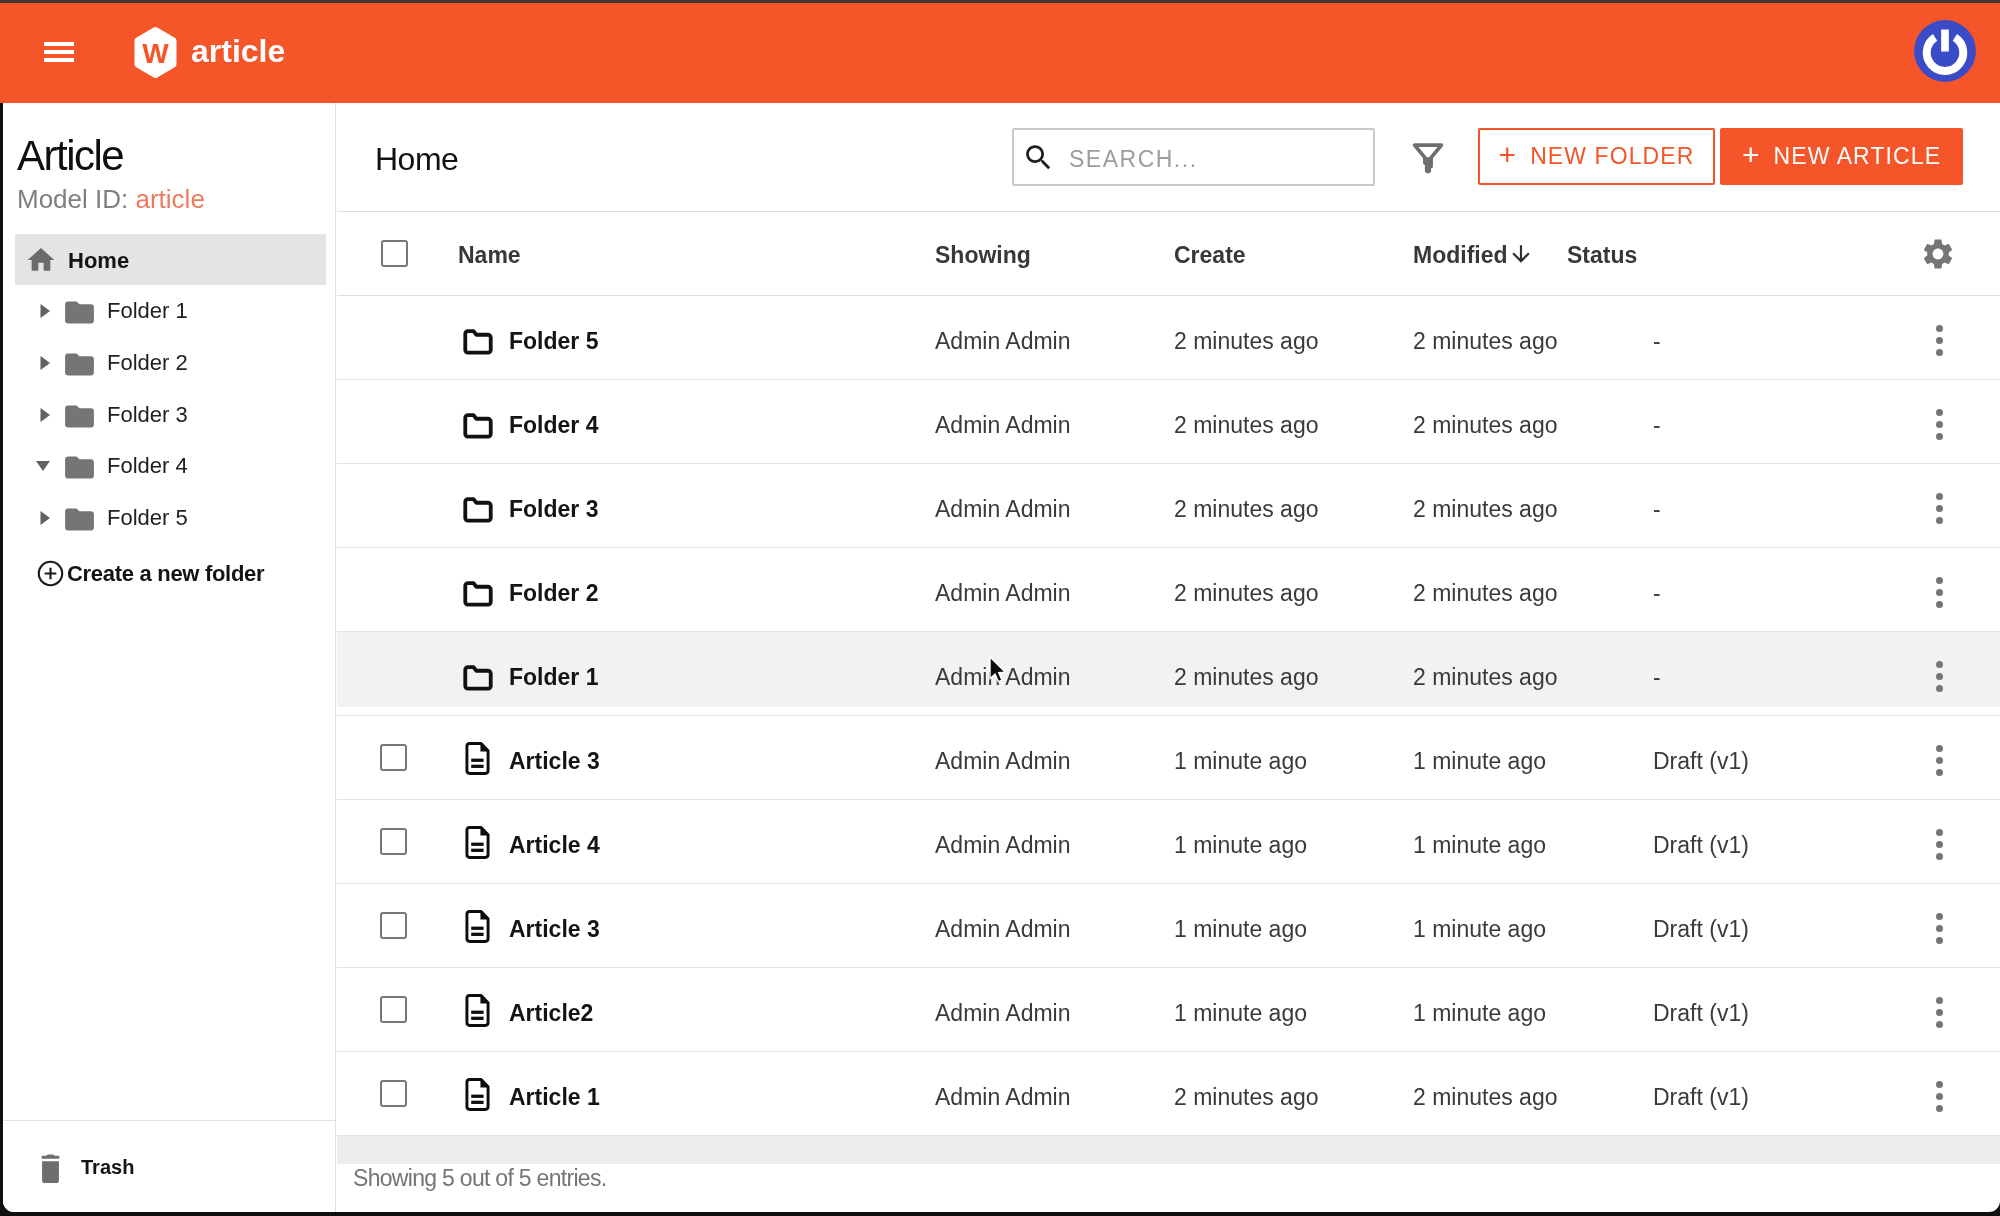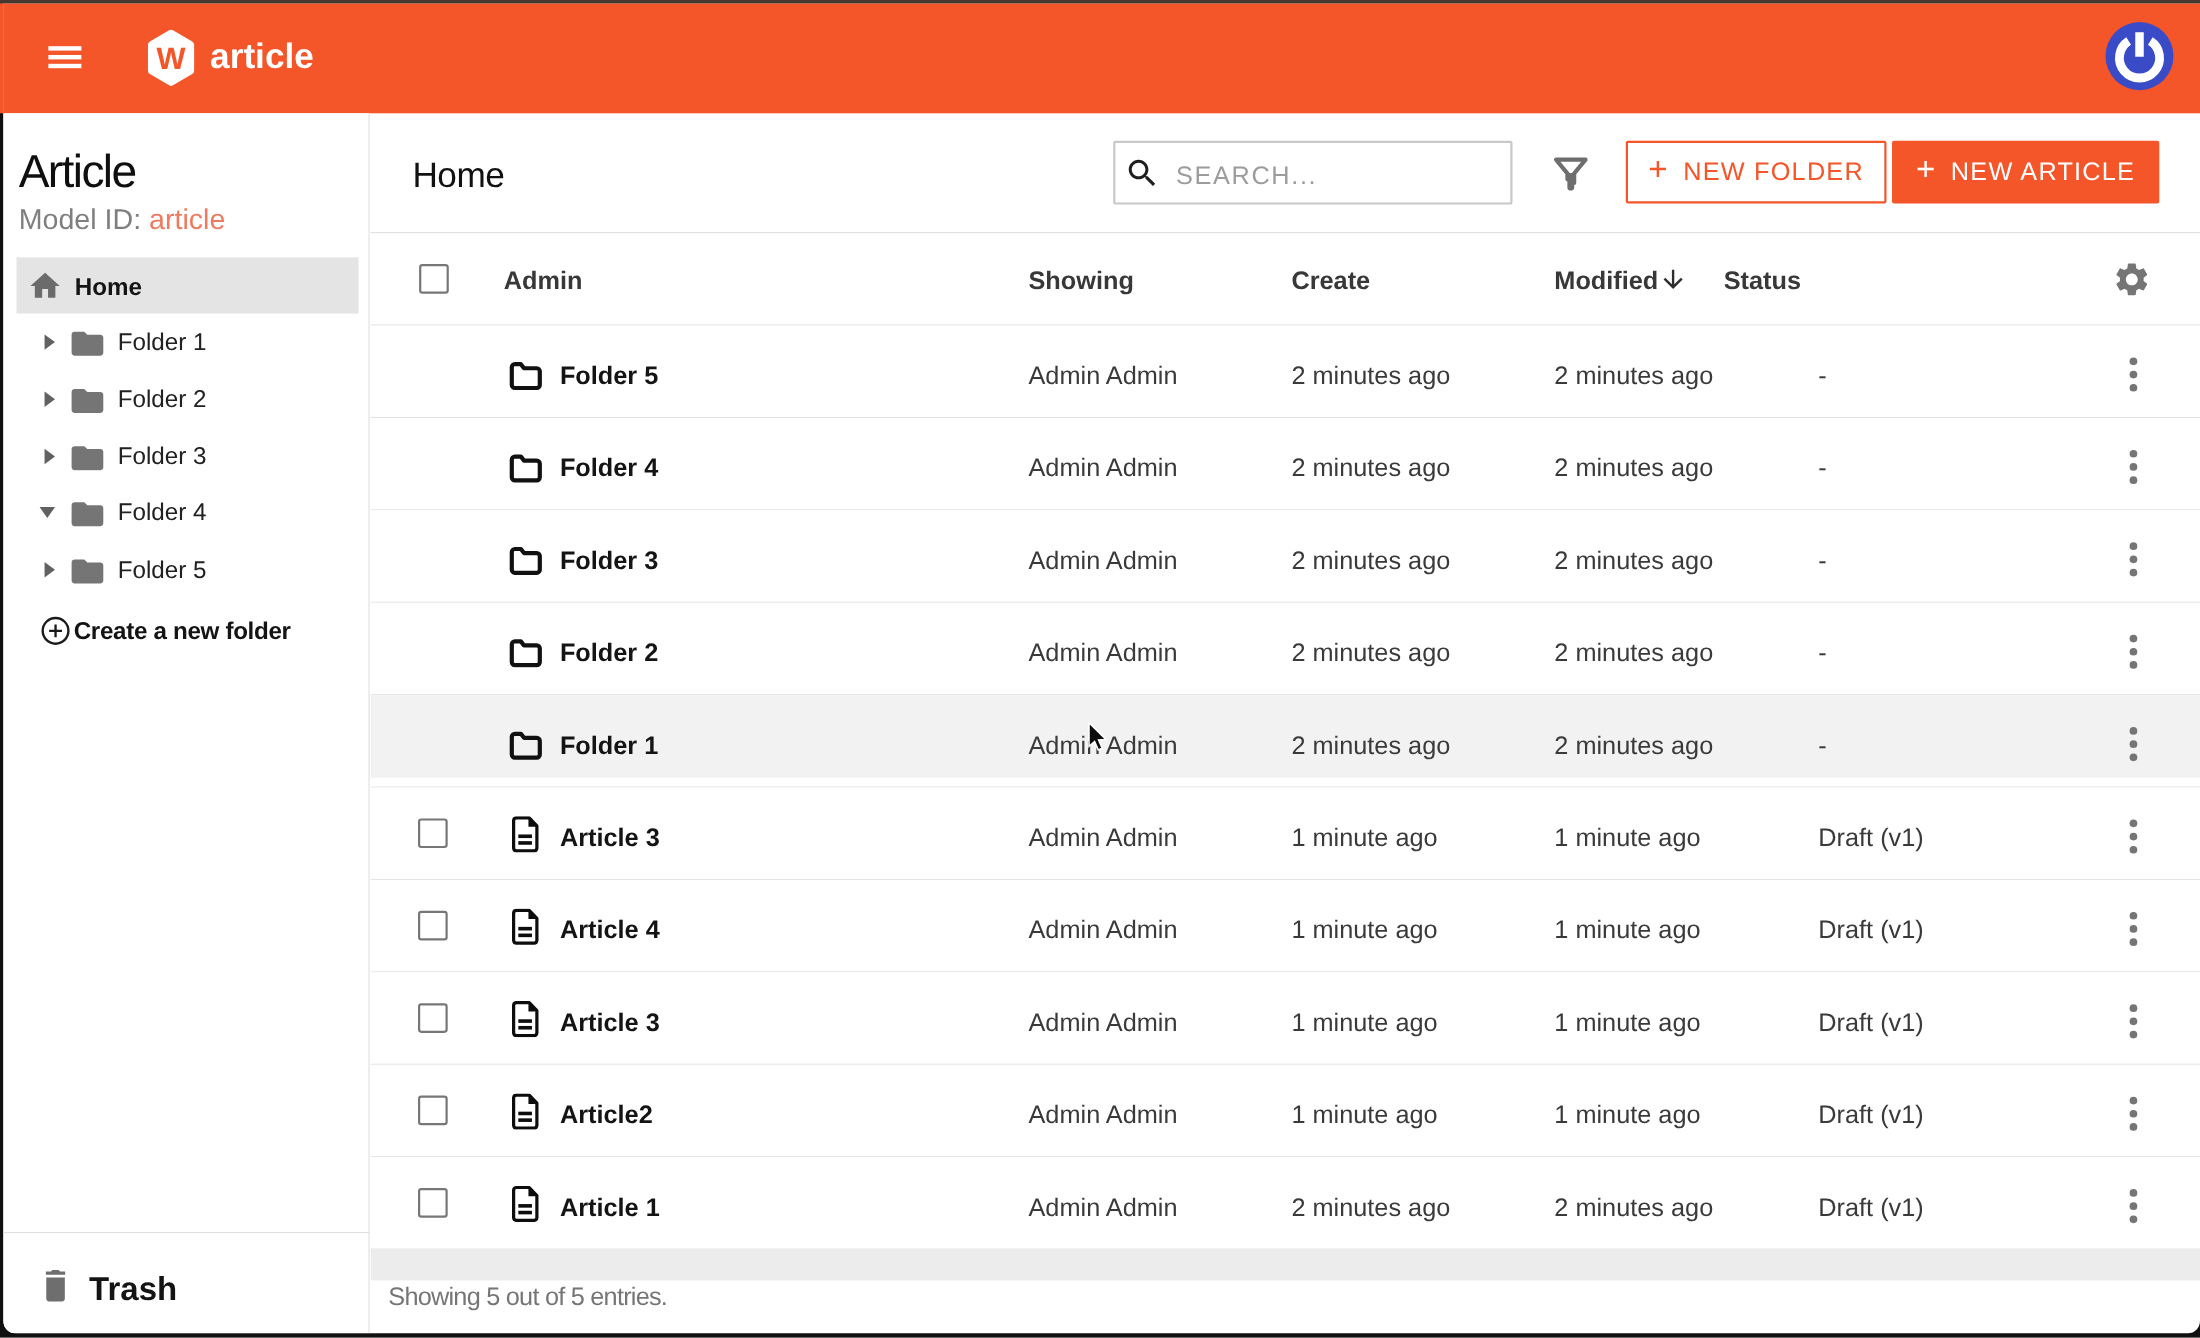--- a/index.html
+++ b/index.html
@@ -80,39 +80,39 @@
   <div class="treetxt" style="left:104px;top:502px;">Folder 5</div>
   <svg class="abs" style="left:34px;top:557px;" width="27" height="27" viewBox="0 0 24 24">
     <circle cx="12" cy="12" r="10.4" fill="none" stroke="#1a1a1a" stroke-width="1.9"></circle>
     <path d="M12 6.8v10.4 M6.8 12h10.4" stroke="#1a1a1a" stroke-width="1.9"></path>
   </svg>
   <div class="abs" style="left:64px;top:558px;font-size:22px;letter-spacing:-0.3px;font-weight:700;color:#141414;">Create a new folder</div>
   <div class="abs" style="left:0;top:1117px;width:333px;height:0;border-top:1px solid #e0e0e0;"></div>
   <svg class="abs" style="left:34px;top:1149px;" width="27" height="32" viewBox="0 0 24 28">
     <path d="M4.5 25c0 1.3 1 2.4 2.3 2.4h10.4c1.3 0 2.3-1.1 2.3-2.4V8H4.5v17z M19.8 3.2h-4.1l-1.2-1.2H9.5L8.3 3.2H4.2v2.6h15.6V3.2z" fill="#6e6e6e"></path>
   </svg>
-  <div class="abs" style="left:78px;top:1153px;font-size:30px;font-weight:700;color:#141414;">Trash</div>
+  <div class="abs" style="left:78px;top:1153px;font-size:20px;font-weight:700;color:#141414;">Trash</div>
   <div class="abs" style="left:334px;top:100px;width:1663px;height:108px;border-bottom:1px solid #dedede;box-sizing:content-box;"></div>
   <div class="abs" style="left:372px;top:138px;font-size:32px;letter-spacing:-0.5px;color:#111;">Home</div>
   <div class="abs" style="left:1009px;top:125px;width:363px;height:58px;border:2px solid #c8c8c8;border-radius:2px;box-sizing:border-box;"></div>
   <svg class="abs" style="left:1019px;top:138px;" width="33" height="33" viewBox="0 0 24 24">
     <path d="M15.5 14h-.79l-.28-.27C15.41 12.59 16 11.11 16 9.5 16 5.91 13.09 3 9.5 3S3 5.91 3 9.5 5.91 16 9.5 16c1.61 0 3.09-.59 4.23-1.57l.27.28v.79l5 4.99L20.49 19l-4.99-5zm-6 0C7.01 14 5 11.99 5 9.5S7.01 5 9.5 5 14 7.01 14 9.5 11.99 14 9.5 14z" fill="#1f1f1f"></path>
   </svg>
   <div class="abs" style="left:1066px;top:143px;font-size:23px;color:#9c9c9c;letter-spacing:1.5px;">SEARCH...</div>
   <svg class="abs" style="left:1408px;top:138px;" width="34" height="38" viewBox="0 0 24 26">
     <path d="M2.5 2.5 H21.5 L14.2 11.3 V17.5 L9.8 15.1 V11.3 Z" fill="none" stroke="#6e6e6e" stroke-width="2.6" stroke-linejoin="round"></path>
     <path d="M9.8 11 h4.4 v9.5 c0 2.5-4.4 2.5-4.4 0 Z" fill="#6e6e6e"></path>
   </svg>
   <div class="abs" style="left:1475px;top:125px;width:237px;height:57px;border:2px solid #f45529;border-radius:2px;box-sizing:border-box;color:#f45529;font-size:23px;letter-spacing:1.1px;display:flex;align-items:center;justify-content:center;">
     <span style="font-size:30px;font-weight:400;margin-right:13px;margin-top:-3px;">+</span>NEW FOLDER</div>
   <div class="abs" style="left:1717px;top:125px;width:243px;height:57px;background:#f45529;border-radius:2px;color:#fff;font-size:23px;letter-spacing:1.1px;display:flex;align-items:center;justify-content:center;">
     <span style="font-size:30px;font-weight:400;margin-right:13px;margin-top:-3px;">+</span>NEW ARTICLE</div>
   <div class="abs" style="left:334px;top:208px;width:1663px;height:85px;border-bottom:1px solid #dedede;box-sizing:border-box;"></div>
   <div class="chk" style="left:378px;top:237px;"></div>
-  <div class="abs" style="left:455px;top:239px;font-size:23px;font-weight:700;color:#383838;">Admin</div>
+  <div class="abs" style="left:455px;top:239px;font-size:23px;font-weight:700;color:#383838;">Name</div>
   <div class="abs" style="left:932px;top:239px;font-size:23px;font-weight:700;color:#383838;">Showing</div>
   <div class="abs" style="left:1171px;top:239px;font-size:23px;font-weight:700;color:#383838;">Create</div>
   <div class="abs" style="left:1410px;top:239px;font-size:23px;font-weight:700;color:#383838;">Modified</div>
   <div class="abs" style="left:1564px;top:239px;font-size:23px;font-weight:700;color:#383838;">Status</div>
   <svg class="abs" style="left:1505px;top:238px;" width="26" height="26" viewBox="0 0 24 24">
     <path d="M20 12l-1.41-1.41L13 16.17V4h-2v12.17l-5.58-5.59L4 12l8 8 8-8z" fill="#2e2e2e"></path>
   </svg>
   <svg class="abs" style="left:1917px;top:233px;" width="36" height="36" viewBox="0 0 24 24">
     <path d="M19.14 12.94c.04-.3.06-.61.06-.94 0-.32-.02-.64-.07-.94l2.03-1.58c.18-.14.23-.41.12-.61l-1.92-3.32c-.12-.22-.37-.29-.59-.22l-2.39.96c-.5-.38-1.03-.7-1.62-.94l-.36-2.54c-.04-.24-.24-.41-.48-.41h-3.84c-.24 0-.43.17-.47.41l-.36 2.54c-.59.24-1.13.57-1.62.94l-2.39-.96c-.22-.08-.47 0-.59.22L2.74 8.87c-.12.21-.08.47.12.61l2.03 1.58c-.05.3-.09.63-.09.94s.02.64.07.94l-2.03 1.58c-.18.14-.23.41-.12.61l1.92 3.32c.12.22.37.29.59.22l2.39-.96c.5.38 1.03.7 1.62.94l.36 2.54c.05.24.24.41.48.41h3.84c.24 0 .44-.17.47-.41l.36-2.54c.59-.24 1.13-.56 1.62-.94l2.39.96c.22.08.47 0 .59-.22l1.92-3.32c.12-.22.07-.47-.12-.61l-2.01-1.58zM12 15.6c-1.98 0-3.6-1.62-3.6-3.6s1.62-3.6 3.6-3.6 3.6 1.62 3.6 3.6-1.62 3.6-3.6 3.6z" fill="#757575"></path>
   </svg>

